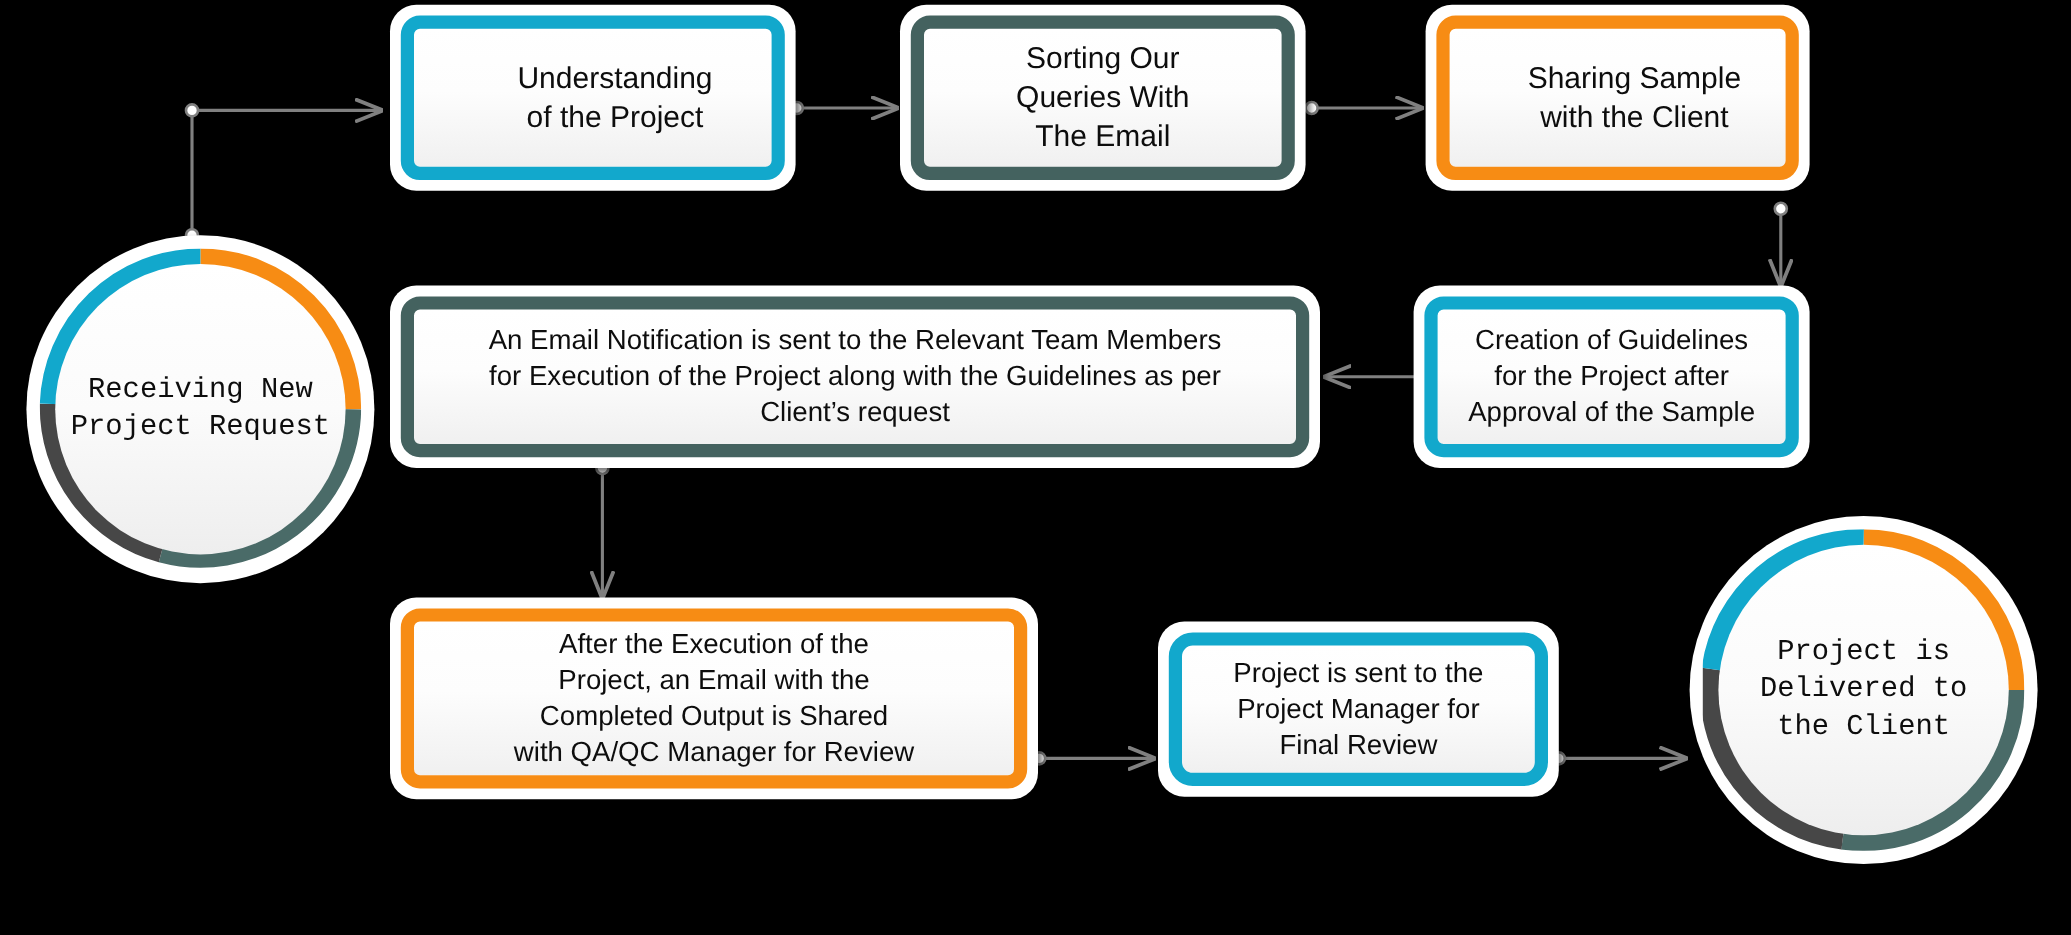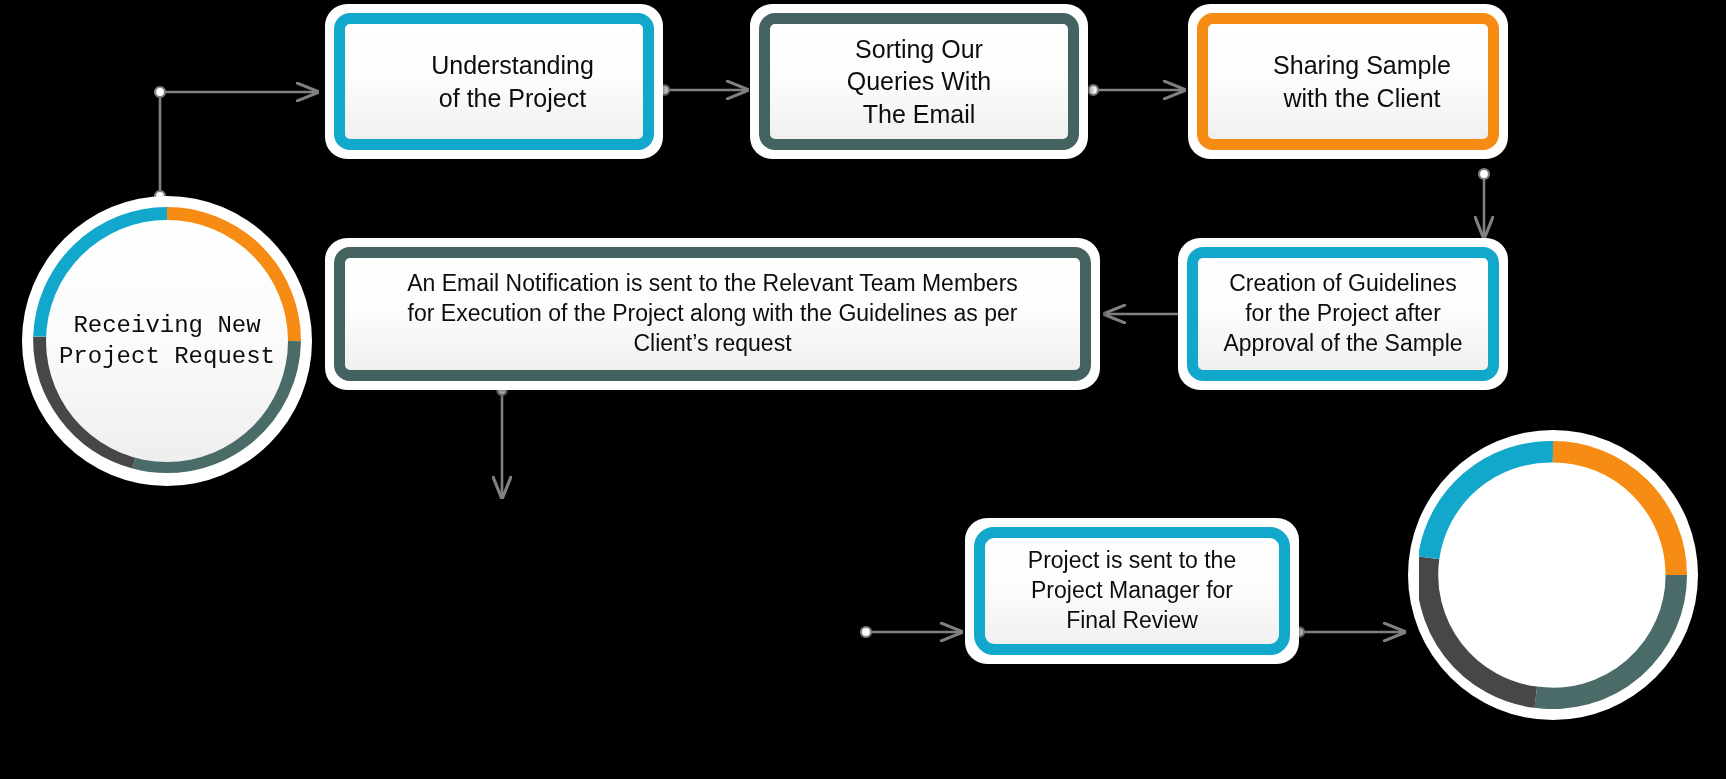--- a/index.html
+++ b/index.html
@@ -199,20 +199,28 @@
   </div>
 
   <div class="node-box" style="left:325px; top:238px; width:775px; height:152px;">
     <div class="node-box-inner" style="border-color:#44625F;">
       <div class="node-label" style="font-size:23px;">An Email Notification is sent to the Relevant Team Members
 for Execution of the Project along with the Guidelines as per
 Client’s request</div>
     </div>
   </div>
 
+  <div class="node-box" style="left:325px; top:498px; width:540px; height:168px;">
+    <div class="node-box-inner" style="border-color:#F78C14;">
+      <div class="node-label" style="font-size:23px;">After the Execution of the
+Project, an Email with the
+Completed Output is Shared
+with QA/QC Manager for Review</div>
+    </div>
+  </div>
 
   <div class="node-box" style="left:965px; top:518px; width:334px; height:146px;">
     <div class="node-box-inner" style="border-color:#12A8CC;border-radius:20px;">
       <div class="node-label" style="font-size:23px;">Project is sent to the
 Project Manager for
 Final Review</div>
     </div>
   </div>
 
   <div class="node-circle" style="left:1408px; top:430px; width:290px; height:290px;">
@@ -220,16 +228,21 @@
       <svg class="ring-svg" viewBox="0 0 100 100" xmlns="http://www.w3.org/2000/svg">
 
         <path d="M50,4 A46,46 0 0,1 96,50" fill="none" stroke="#F78C14" stroke-width="8"></path>
 
         <path d="M96,50 A46,46 0 0,1 43.6,95.6" fill="none" stroke="#4A6B68" stroke-width="8"></path>
 
         <path d="M43.6,95.6 A46,46 0 0,1 3.6,43.6" fill="none" stroke="#474747" stroke-width="8"></path>
 
         <path d="M3.6,43.6 A46,46 0 0,1 50,4" fill="none" stroke="#12A8CC" stroke-width="8"></path>
       </svg>
+      <div class="circle-face">
+        <div class="circle-label" style="font-size:24px;">Project is
+Delivered to
+the Client</div>
+      </div>
     </div>
   </div>
 
 </div>
 
 </body></html>

